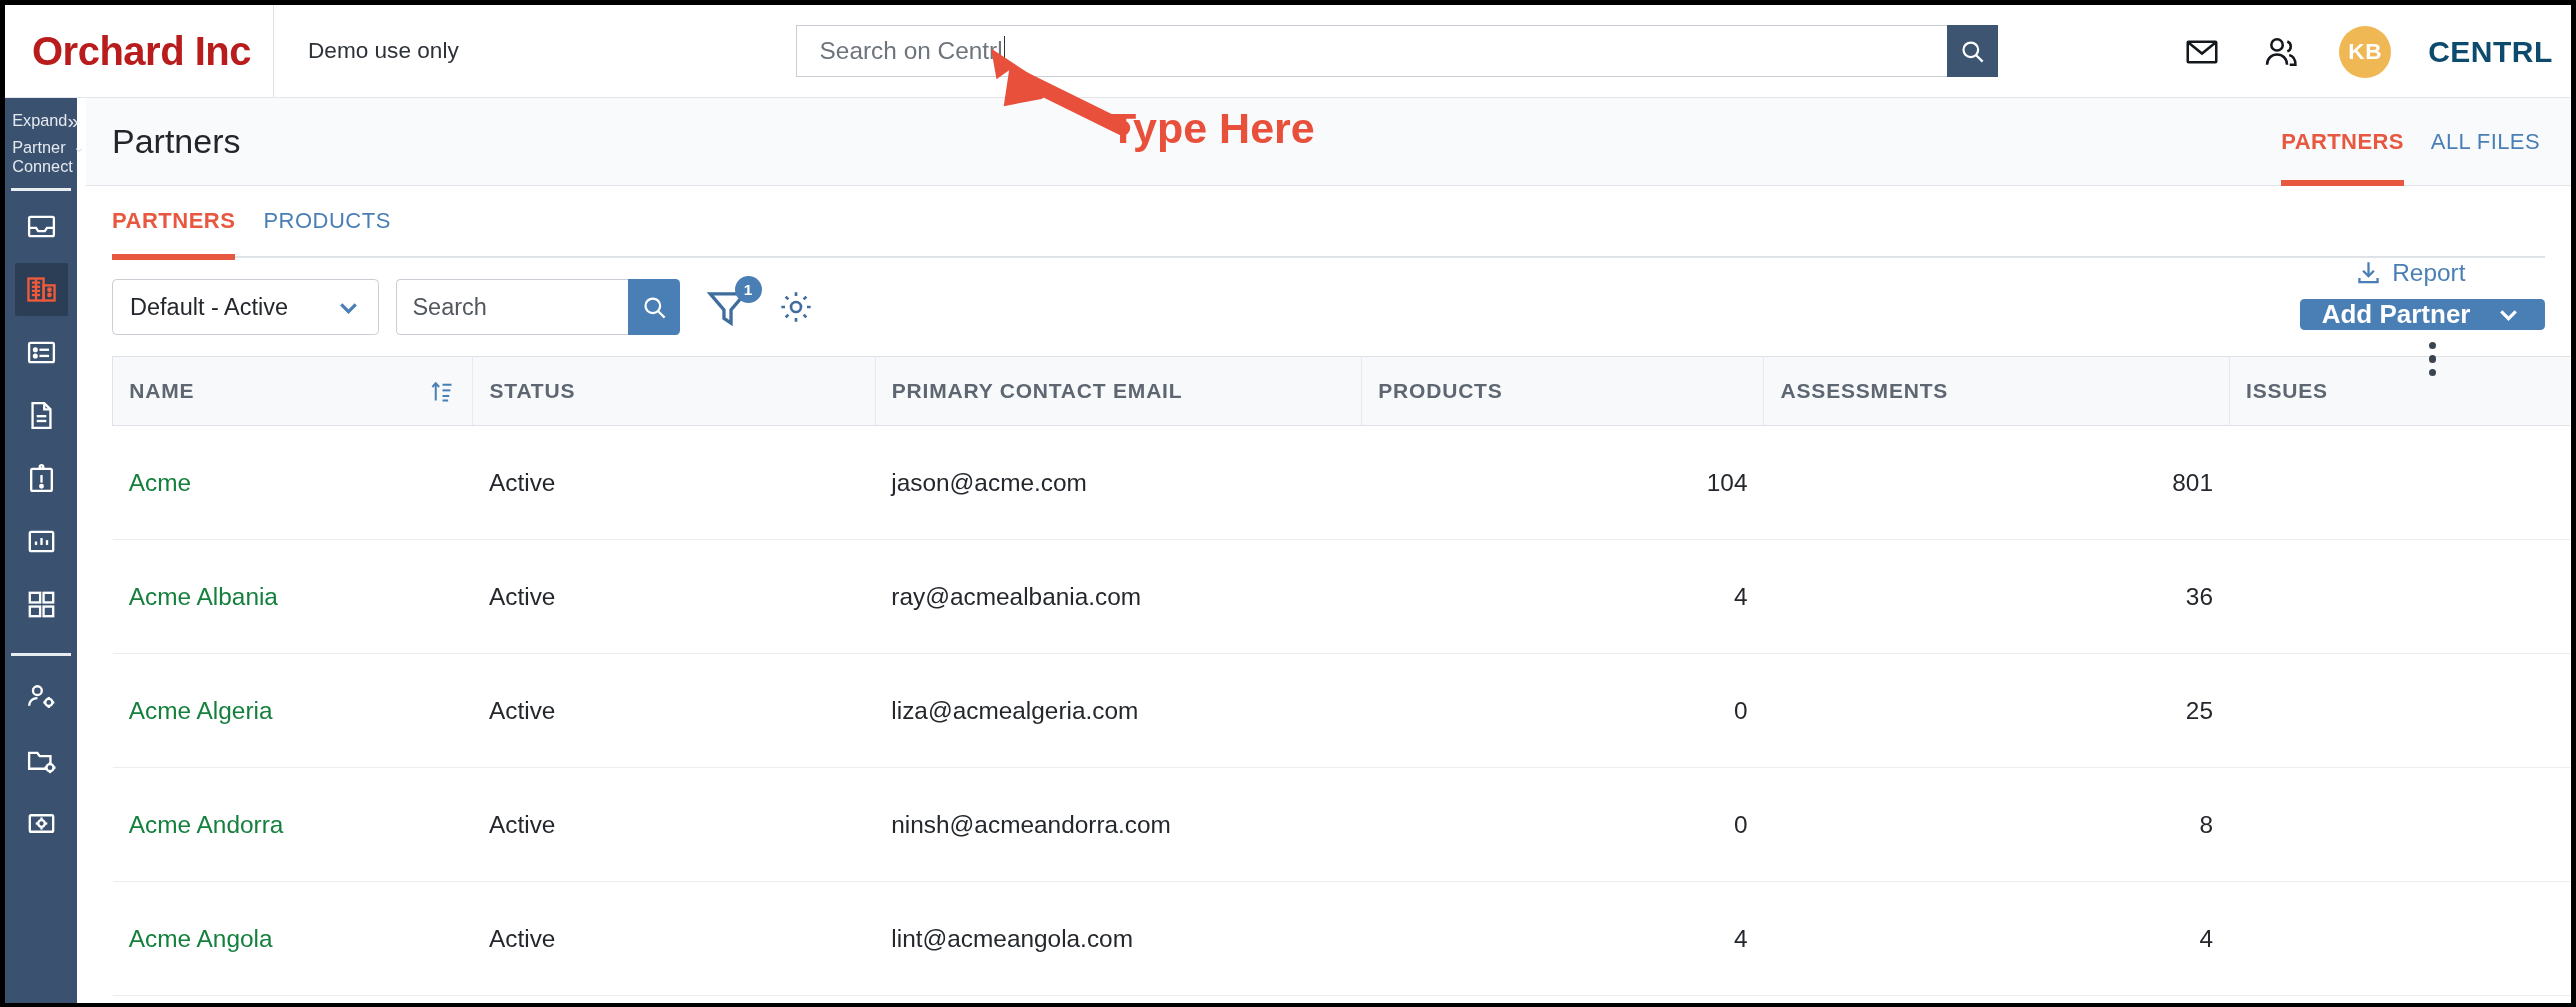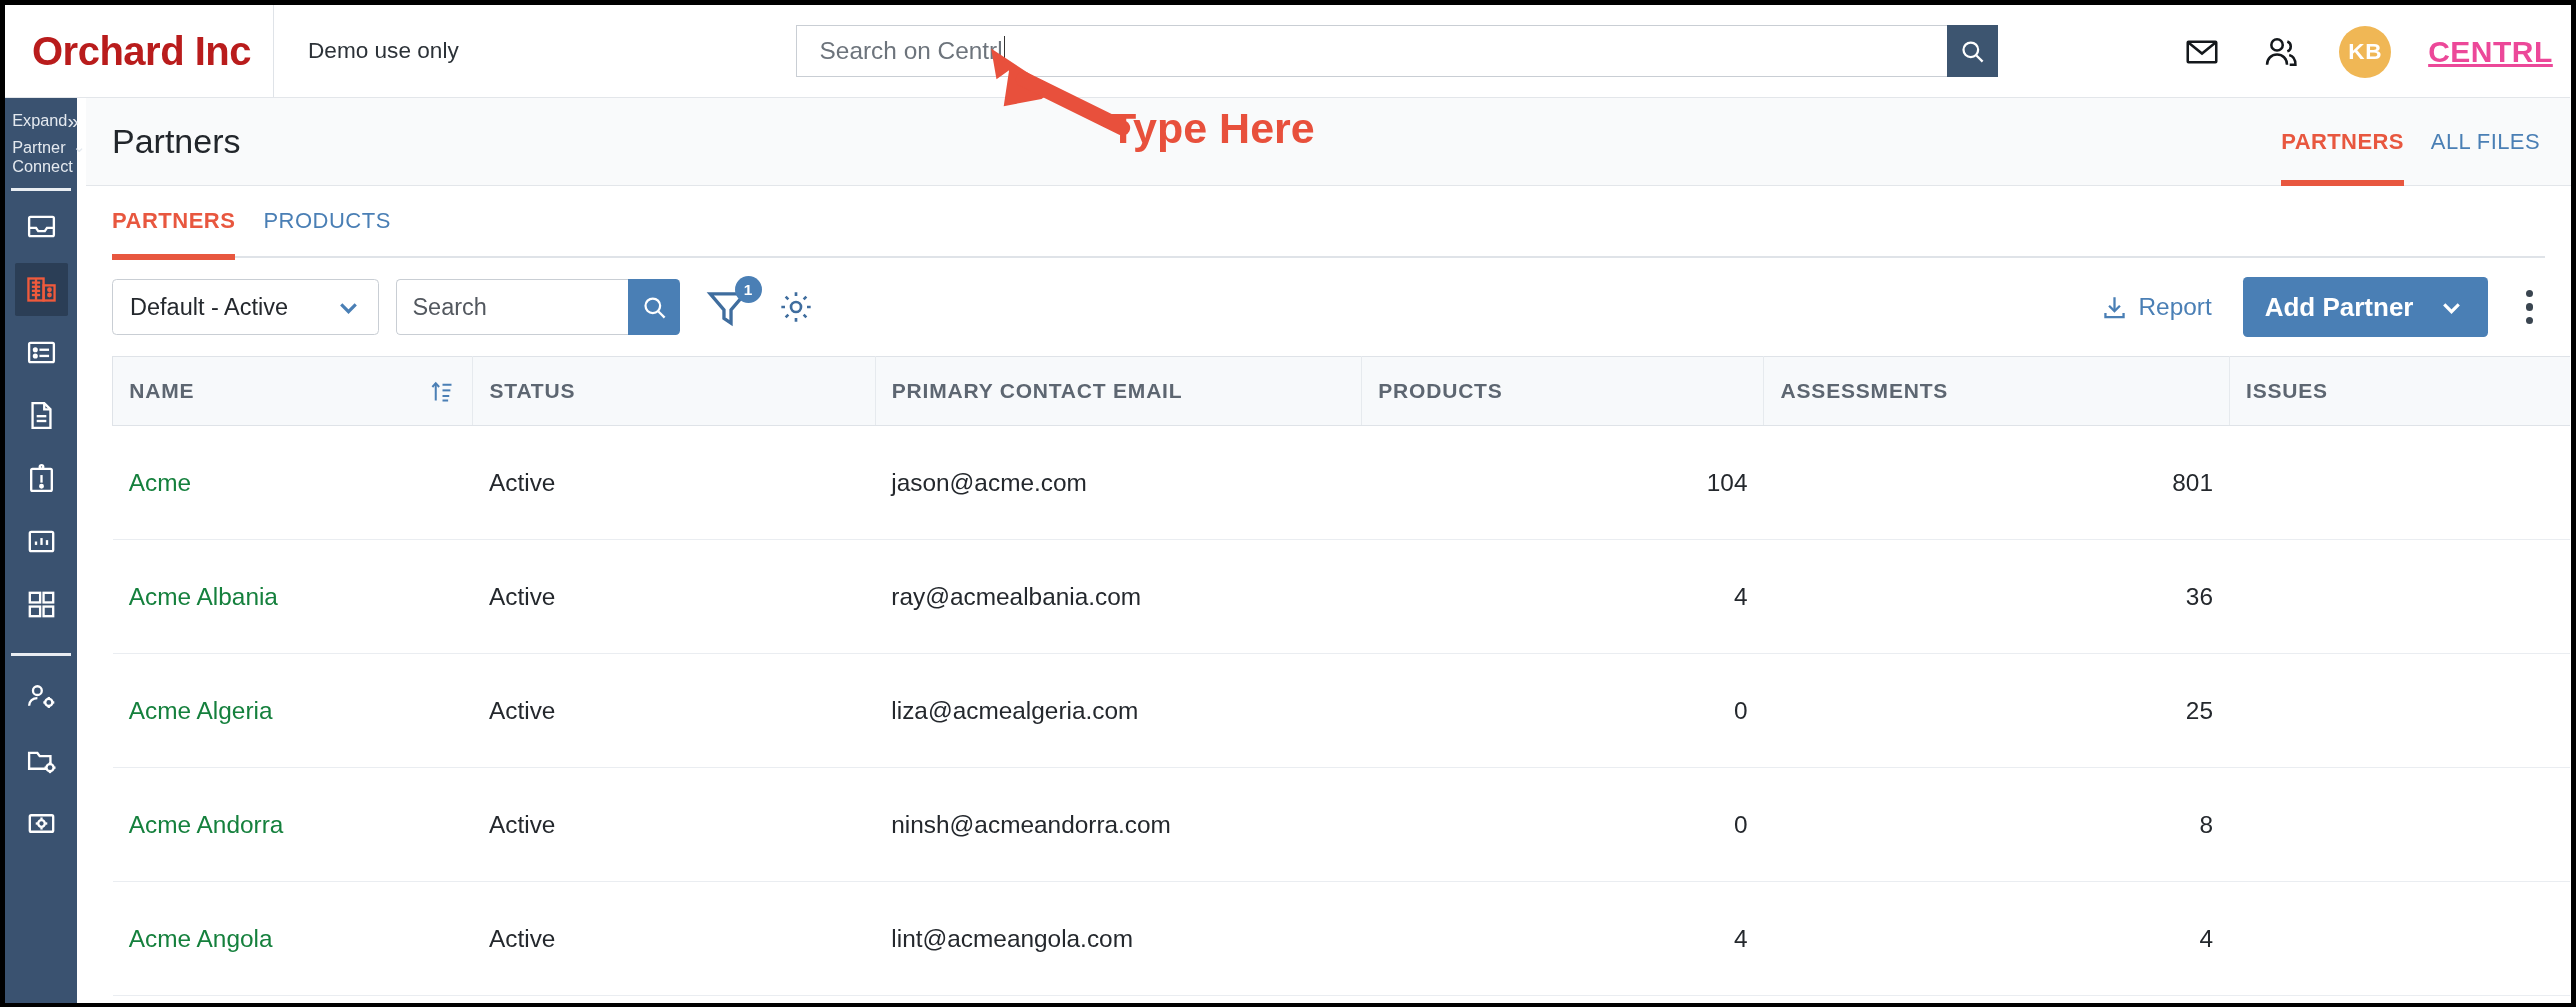--- a/index.html
+++ b/index.html
@@ -68,23 +68,22 @@
     display: flex; align-items: center; gap: 37px; padding-right: 7.2px;
   }
   .hdr-icon { width: 42px; height: 42px; display: flex; align-items: center; justify-content: center; cursor: pointer; }
   .avatar {
     width: 52px; height: 52px; border-radius: 50%;
     background: #f0b755; color: #fff;
     display: flex; align-items: center; justify-content: center;
     font-size: 22.6px; font-weight: 700; letter-spacing: 0.5px;
   }
   .centrl-logo {
-    font-size: 30px; font-weight: 700; color: #ec4899;
+    font-size: 30px; font-weight: 700; color: #0c4a6e;
     letter-spacing: 0.5px;
-    text-decoration: underline;
   }
 
   
   .sidebar {
     position: absolute; left: 0; top: 93px;
     width: 72px; height: 909px;
     background: #3a5270;
     display: flex; flex-direction: column; align-items: center;
   }
   .sb-expand {
@@ -190,21 +189,21 @@
     position: absolute; right: -11px; top: -7.2px;
     width: 27px; height: 27px; border-radius: 50%;
     background: #4a7fb5; color: #fff;
     font-size: 15.4px; font-weight: 700;
     display: flex; align-items: center; justify-content: center;
   }
   .gear-wrap { margin-left: 25px; width: 40px; height: 40px; cursor: pointer; }
 
   .toolbar-right {
     position: absolute; right: 0; top: 0; height: 98px;
-    display: flex; align-items: center; gap: 6px;
+    display: flex; align-items: center; gap: 12px; flex-direction: column;
   }
   .report-btn {
     display: flex; align-items: center; gap: 9px;
     font-size: 24.4px; color: #4a7fb5; cursor: pointer; margin-right: 25px;
   }
   .add-btn {
     height: 60px; background: #4a7fb5; color: #fff; border-radius: 4.5px;
     display: flex; align-items: center; gap: 23.5px; padding: 0 22px;
     font-size: 26px; font-weight: 700; cursor: pointer;
   }

